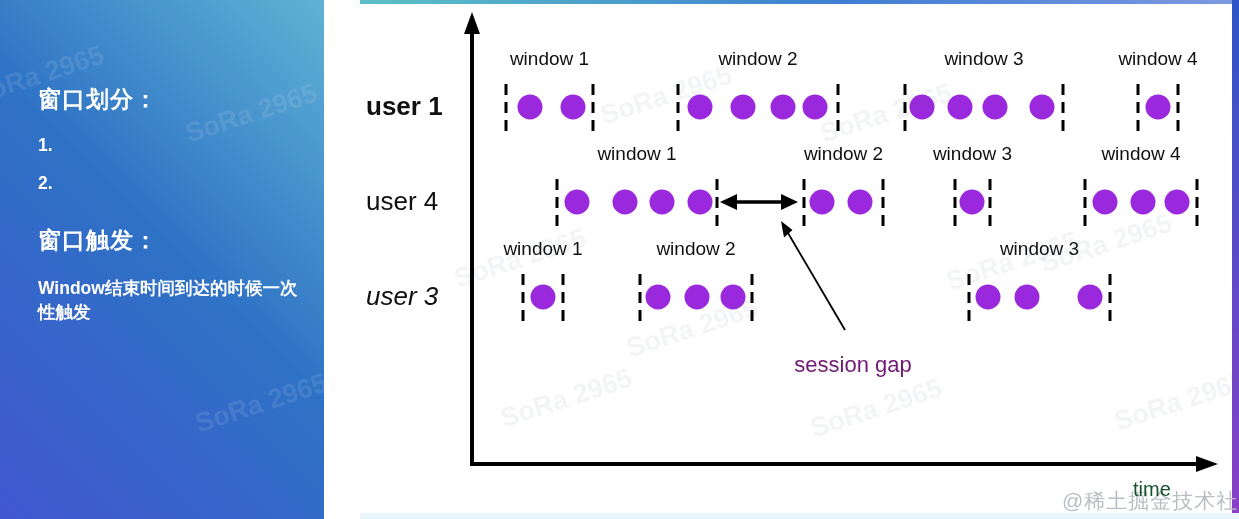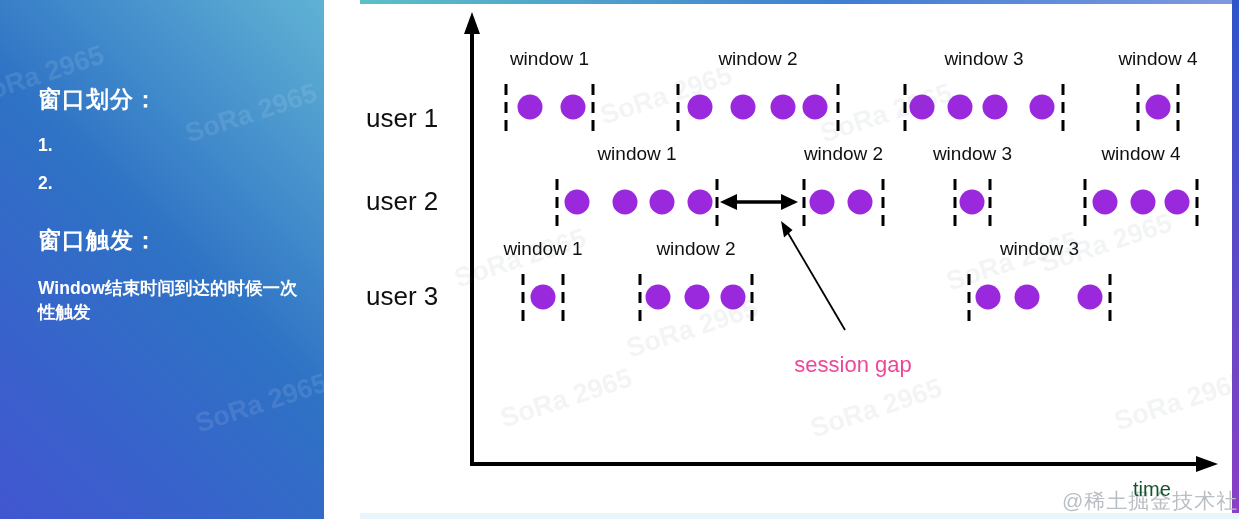--- a/index.html
+++ b/index.html
@@ -24,21 +24,21 @@
   .right-strip{position:absolute;right:0;top:0;width:7px;height:519px;
                background:linear-gradient(180deg,#2d55c8,#8a3fc6);}
   .bottom-strip{position:absolute;left:360px;bottom:0;width:879px;height:6px;background:#e8f6fb;}
 
   .dsvg{position:absolute;left:0;top:0;width:1239px;height:519px;}
 
   .user-label{position:absolute;font-size:26px;color:#101010;white-space:nowrap;}
   .window-label{position:absolute;font-size:19px;color:#101010;transform:translateX(-50%);white-space:nowrap;}
   .time-label{position:absolute;left:1133px;top:478px;font-size:20px;color:#14532d;}
   .gap-label{position:absolute;left:853px;top:352px;transform:translateX(-50%);
-             font-size:22px;color:#ec4899;white-space:nowrap;}
+             font-size:22px;color:#701a75;white-space:nowrap;}
 
   
   .wm{position:absolute;font-size:27px;font-weight:bold;transform:rotate(-18deg);
       white-space:nowrap;pointer-events:none;}
   .wm-gray{color:rgba(90,100,110,0.07);}
   .wm-white{color:rgba(255,255,255,0.10);}
   .wm-community{position:absolute;left:1062px;top:487px;font-size:21px;color:#b9bec4;
                 white-space:nowrap;letter-spacing:1px;}
 </style>
 </head>
@@ -121,31 +121,31 @@
       <circle cx="1027" cy="297" r="12.5" fill="#9a28dd"></circle>
       <circle cx="1090" cy="297" r="12.5" fill="#9a28dd"></circle>
       <line x1="730" y1="202" x2="788" y2="202" stroke="#000" stroke-width="3.5"></line>
       <polygon points="720,202 737,194 737,210" fill="#000"></polygon>
       <polygon points="798,202 781,194 781,210" fill="#000"></polygon>
       <line x1="845" y1="330" x2="788" y2="233" stroke="#000" stroke-width="1.8"></line>
       <polygon points="781,221 792.5,230 784,237.5" fill="#000"></polygon>
     </svg>
 
   <div id="gen-labels">
-      <div class="user-label" style="left: 366px; top: 103px;">user 1</div>
+      <div class="user-label" style="left: 366px; top: 91px; font-weight: bold;">user 1</div>
       <div class="window-label" style="left: 549.5px; top: 48px;">window 1</div>
       <div class="window-label" style="left: 758px; top: 48px;">window 2</div>
       <div class="window-label" style="left: 984px; top: 48px;">window 3</div>
       <div class="window-label" style="left: 1158px; top: 48px;">window 4</div>
-      <div class="user-label" style="left: 366px; top: 186px;">user 2</div>
+      <div class="user-label" style="left: 366px; top: 186px;">user 4</div>
       <div class="window-label" style="left: 637px; top: 143px;">window 1</div>
       <div class="window-label" style="left: 843.5px; top: 143px;">window 2</div>
       <div class="window-label" style="left: 972.5px; top: 143px;">window 3</div>
       <div class="window-label" style="left: 1141px; top: 143px;">window 4</div>
-      <div class="user-label" style="left: 366px; top: 281px;">user 3</div>
+      <div class="user-label" style="left: 366px; top: 281px; font-style: italic;">user 3</div>
       <div class="window-label" style="left: 543px; top: 238px;">window 1</div>
       <div class="window-label" style="left: 696px; top: 238px;">window 2</div>
       <div class="window-label" style="left: 1039.5px; top: 238px;">window 3</div>
       <div class="wm wm-gray" style="left: 452px; top: 243px;">SoRa 2965</div>
       <div class="wm wm-gray" style="left: 598px; top: 80px;">SoRa 2965</div>
       <div class="wm wm-gray" style="left: 818px; top: 98px;">SoRa 2965</div>
       <div class="wm wm-gray" style="left: 1038px; top: 228px;">SoRa 2965</div>
       <div class="wm wm-gray" style="left: 944px; top: 246px;">SoRa 2965</div>
       <div class="wm wm-gray" style="left: 498px; top: 383px;">SoRa 2965</div>
       <div class="wm wm-gray" style="left: 808px; top: 393px;">SoRa 2965</div>

